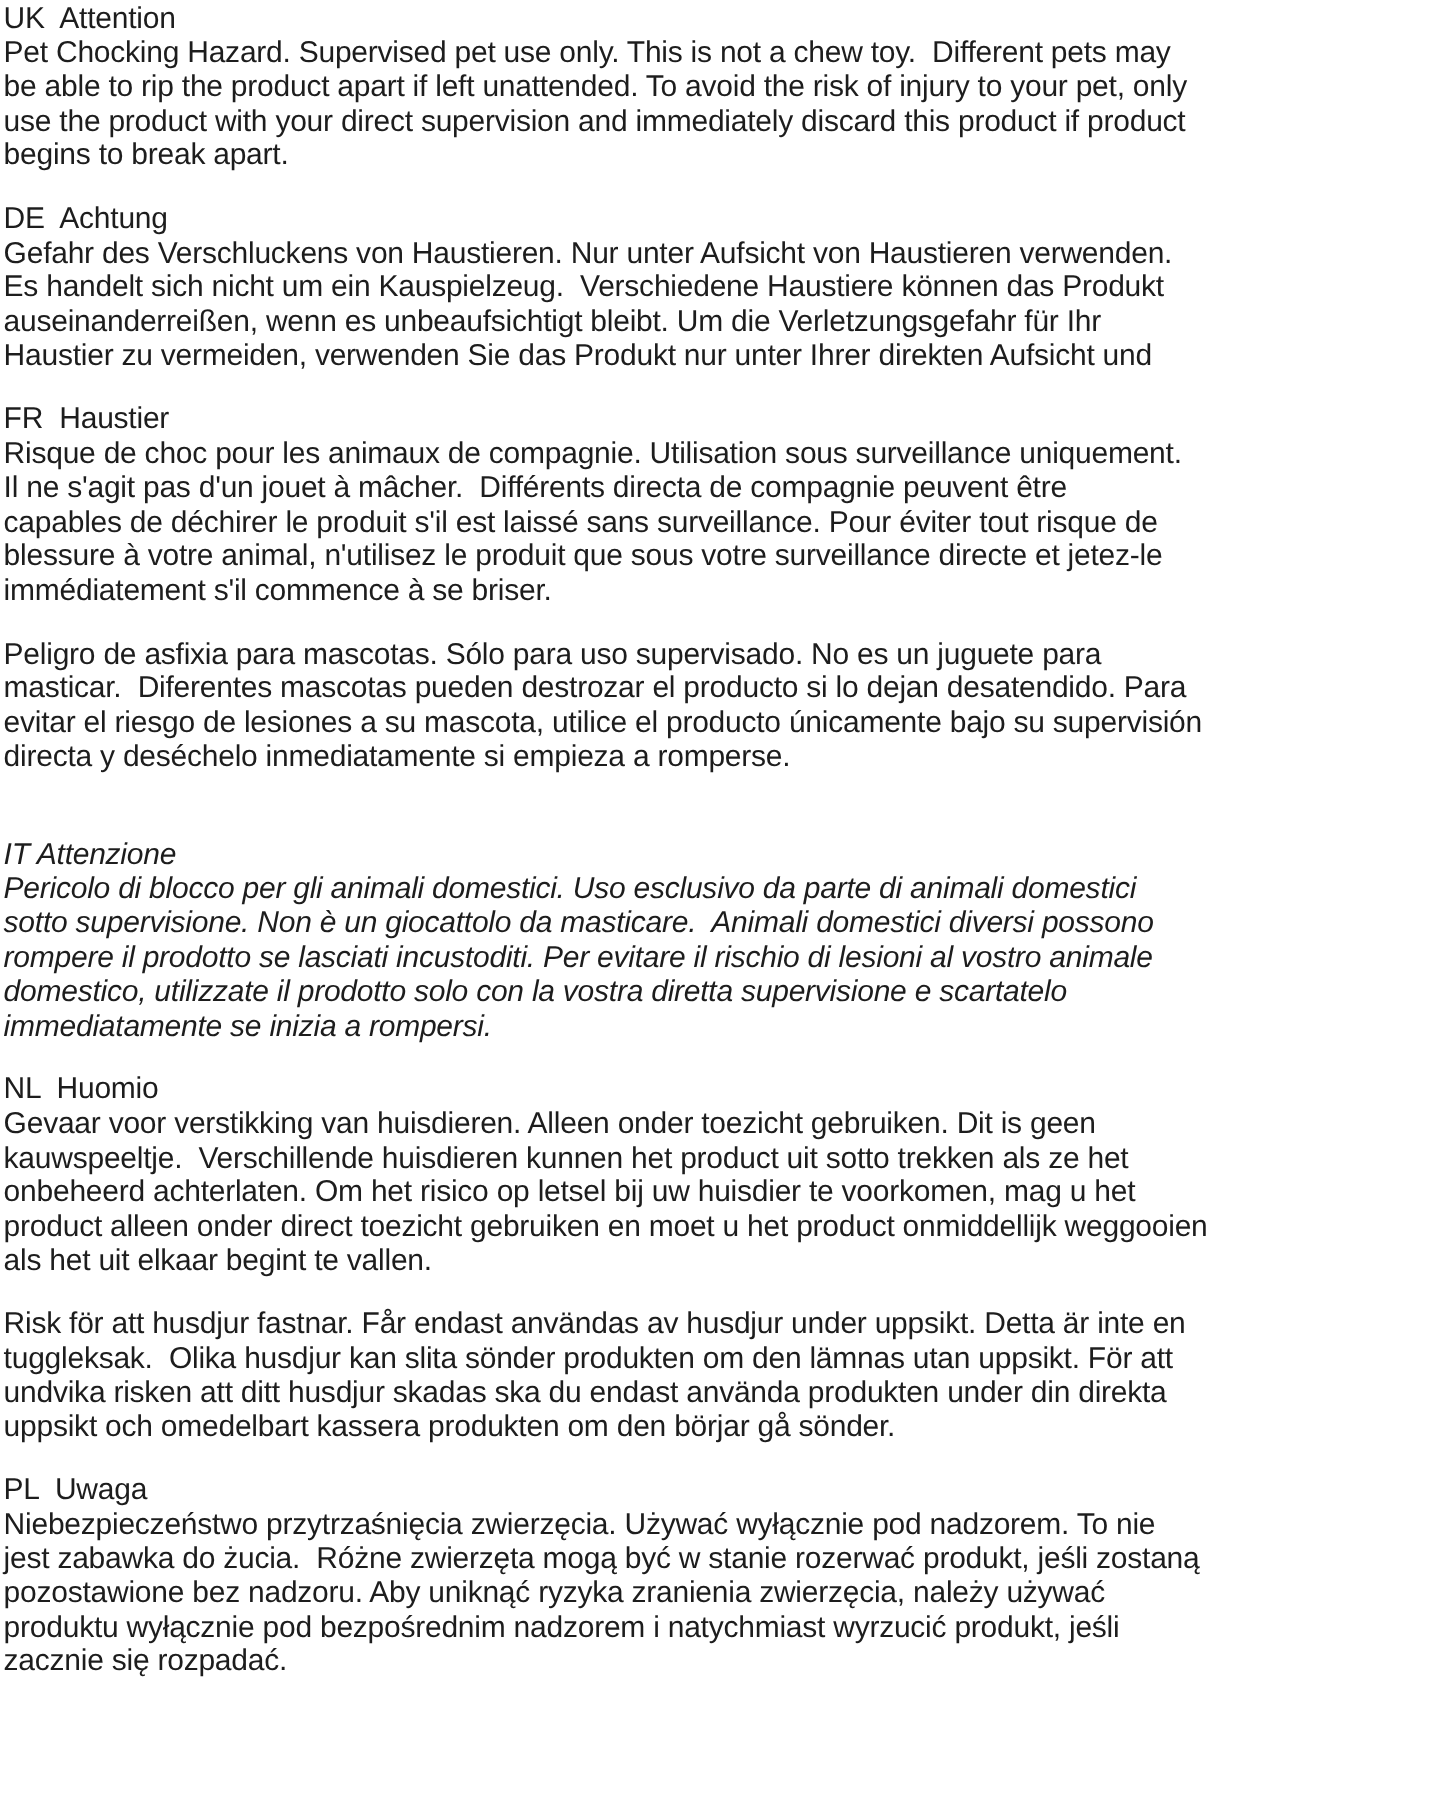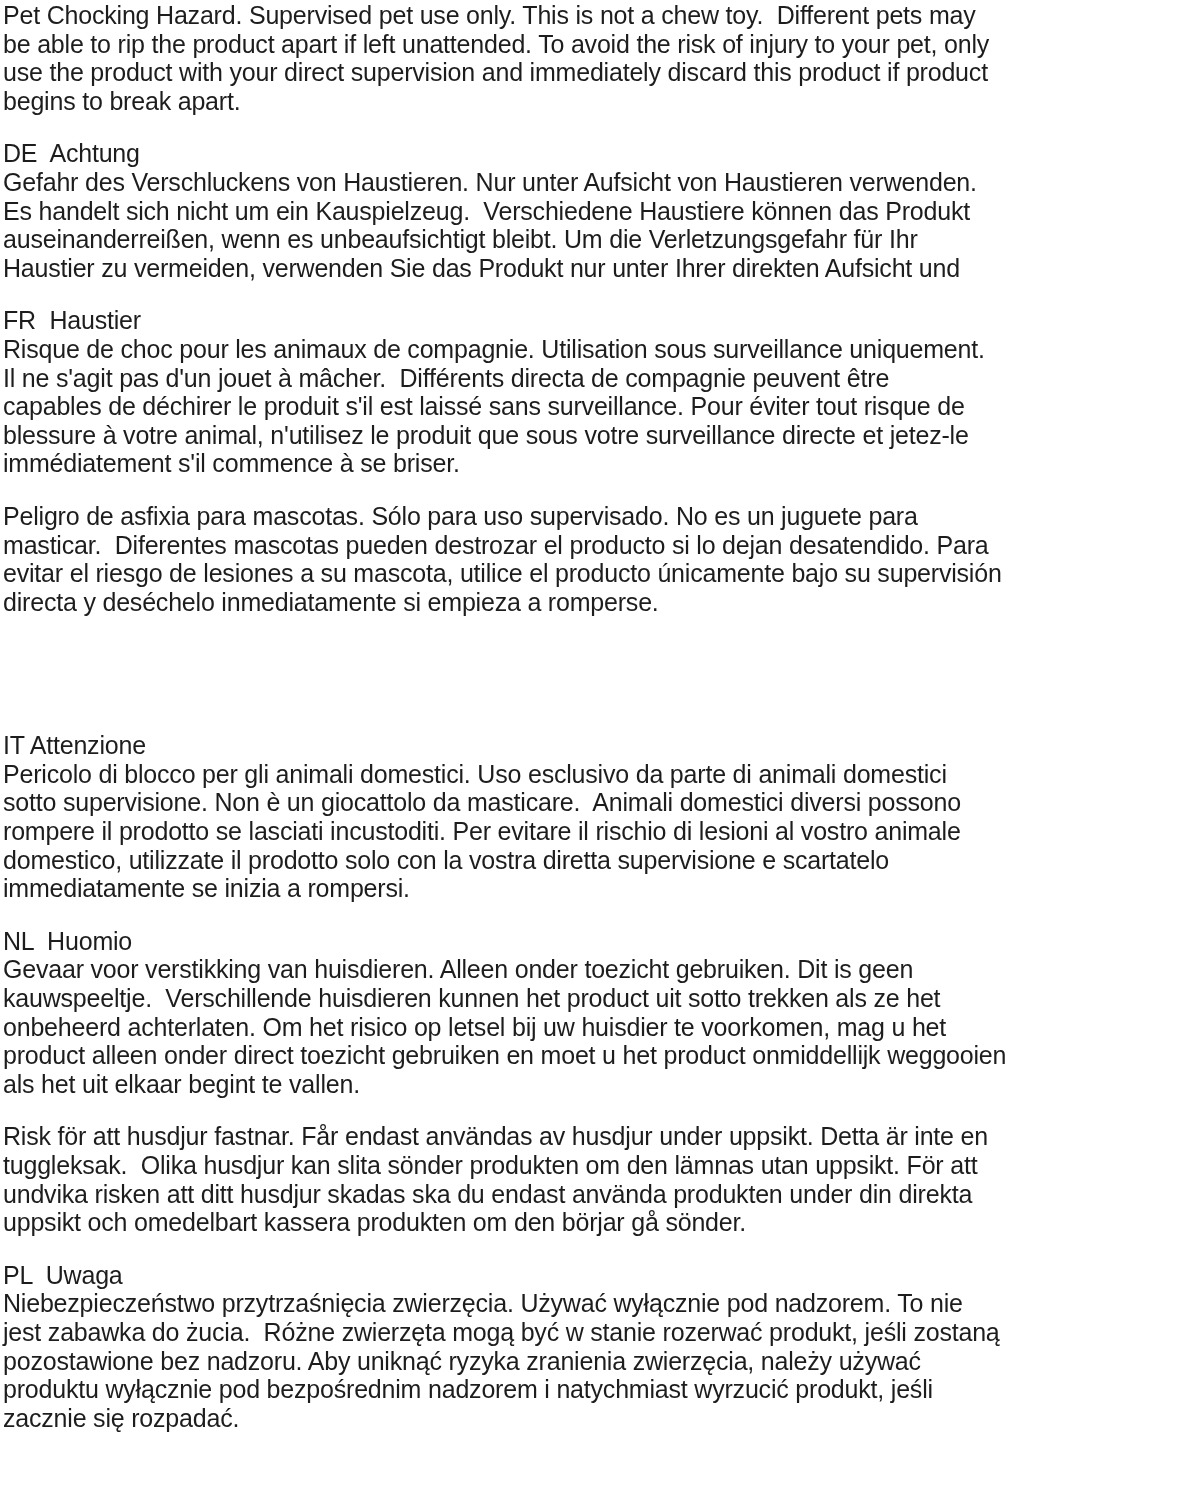--- a/index.html
+++ b/index.html
@@ -21,36 +21,38 @@
     box-sizing: border-box;
     background: #ffffff;
   }
   .warning-section {
     margin: 24px 0 0 0;
   }
   .warning-section:first-child {
     margin-top: 0;
   }
   .warning-section.extra-gap {
-    margin-top: 115px;
+    margin-top: 53px;
+    font-style: italic;
   }
   .heading, .line {
     font-size: 25px;
     line-height: 28.6px;
     font-weight: 400;
     white-space: pre;
     letter-spacing: -0.2px;
   }
 </style>
 </head>
 <body>
 
 <div class="page">
   <div id="sections">
       <section class="warning-section">
+        <div class="heading">UK  Attention</div>
         <div class="line">Pet Chocking Hazard. Supervised pet use only. This is not a chew toy.  Different pets may</div>
         <div class="line">be able to rip the product apart if left unattended. To avoid the risk of injury to your pet, only</div>
         <div class="line">use the product with your direct supervision and immediately discard this product if product</div>
         <div class="line">begins to break apart.</div>
       </section>
       <section class="warning-section">
         <div class="heading">DE  Achtung</div>
         <div class="line">Gefahr des Verschluckens von Haustieren. Nur unter Aufsicht von Haustieren verwenden.</div>
         <div class="line">Es handelt sich nicht um ein Kauspielzeug.  Verschiedene Haustiere können das Produkt</div>
         <div class="line">auseinanderreißen, wenn es unbeaufsichtigt bleibt. Um die Verletzungsgefahr für Ihr</div>

